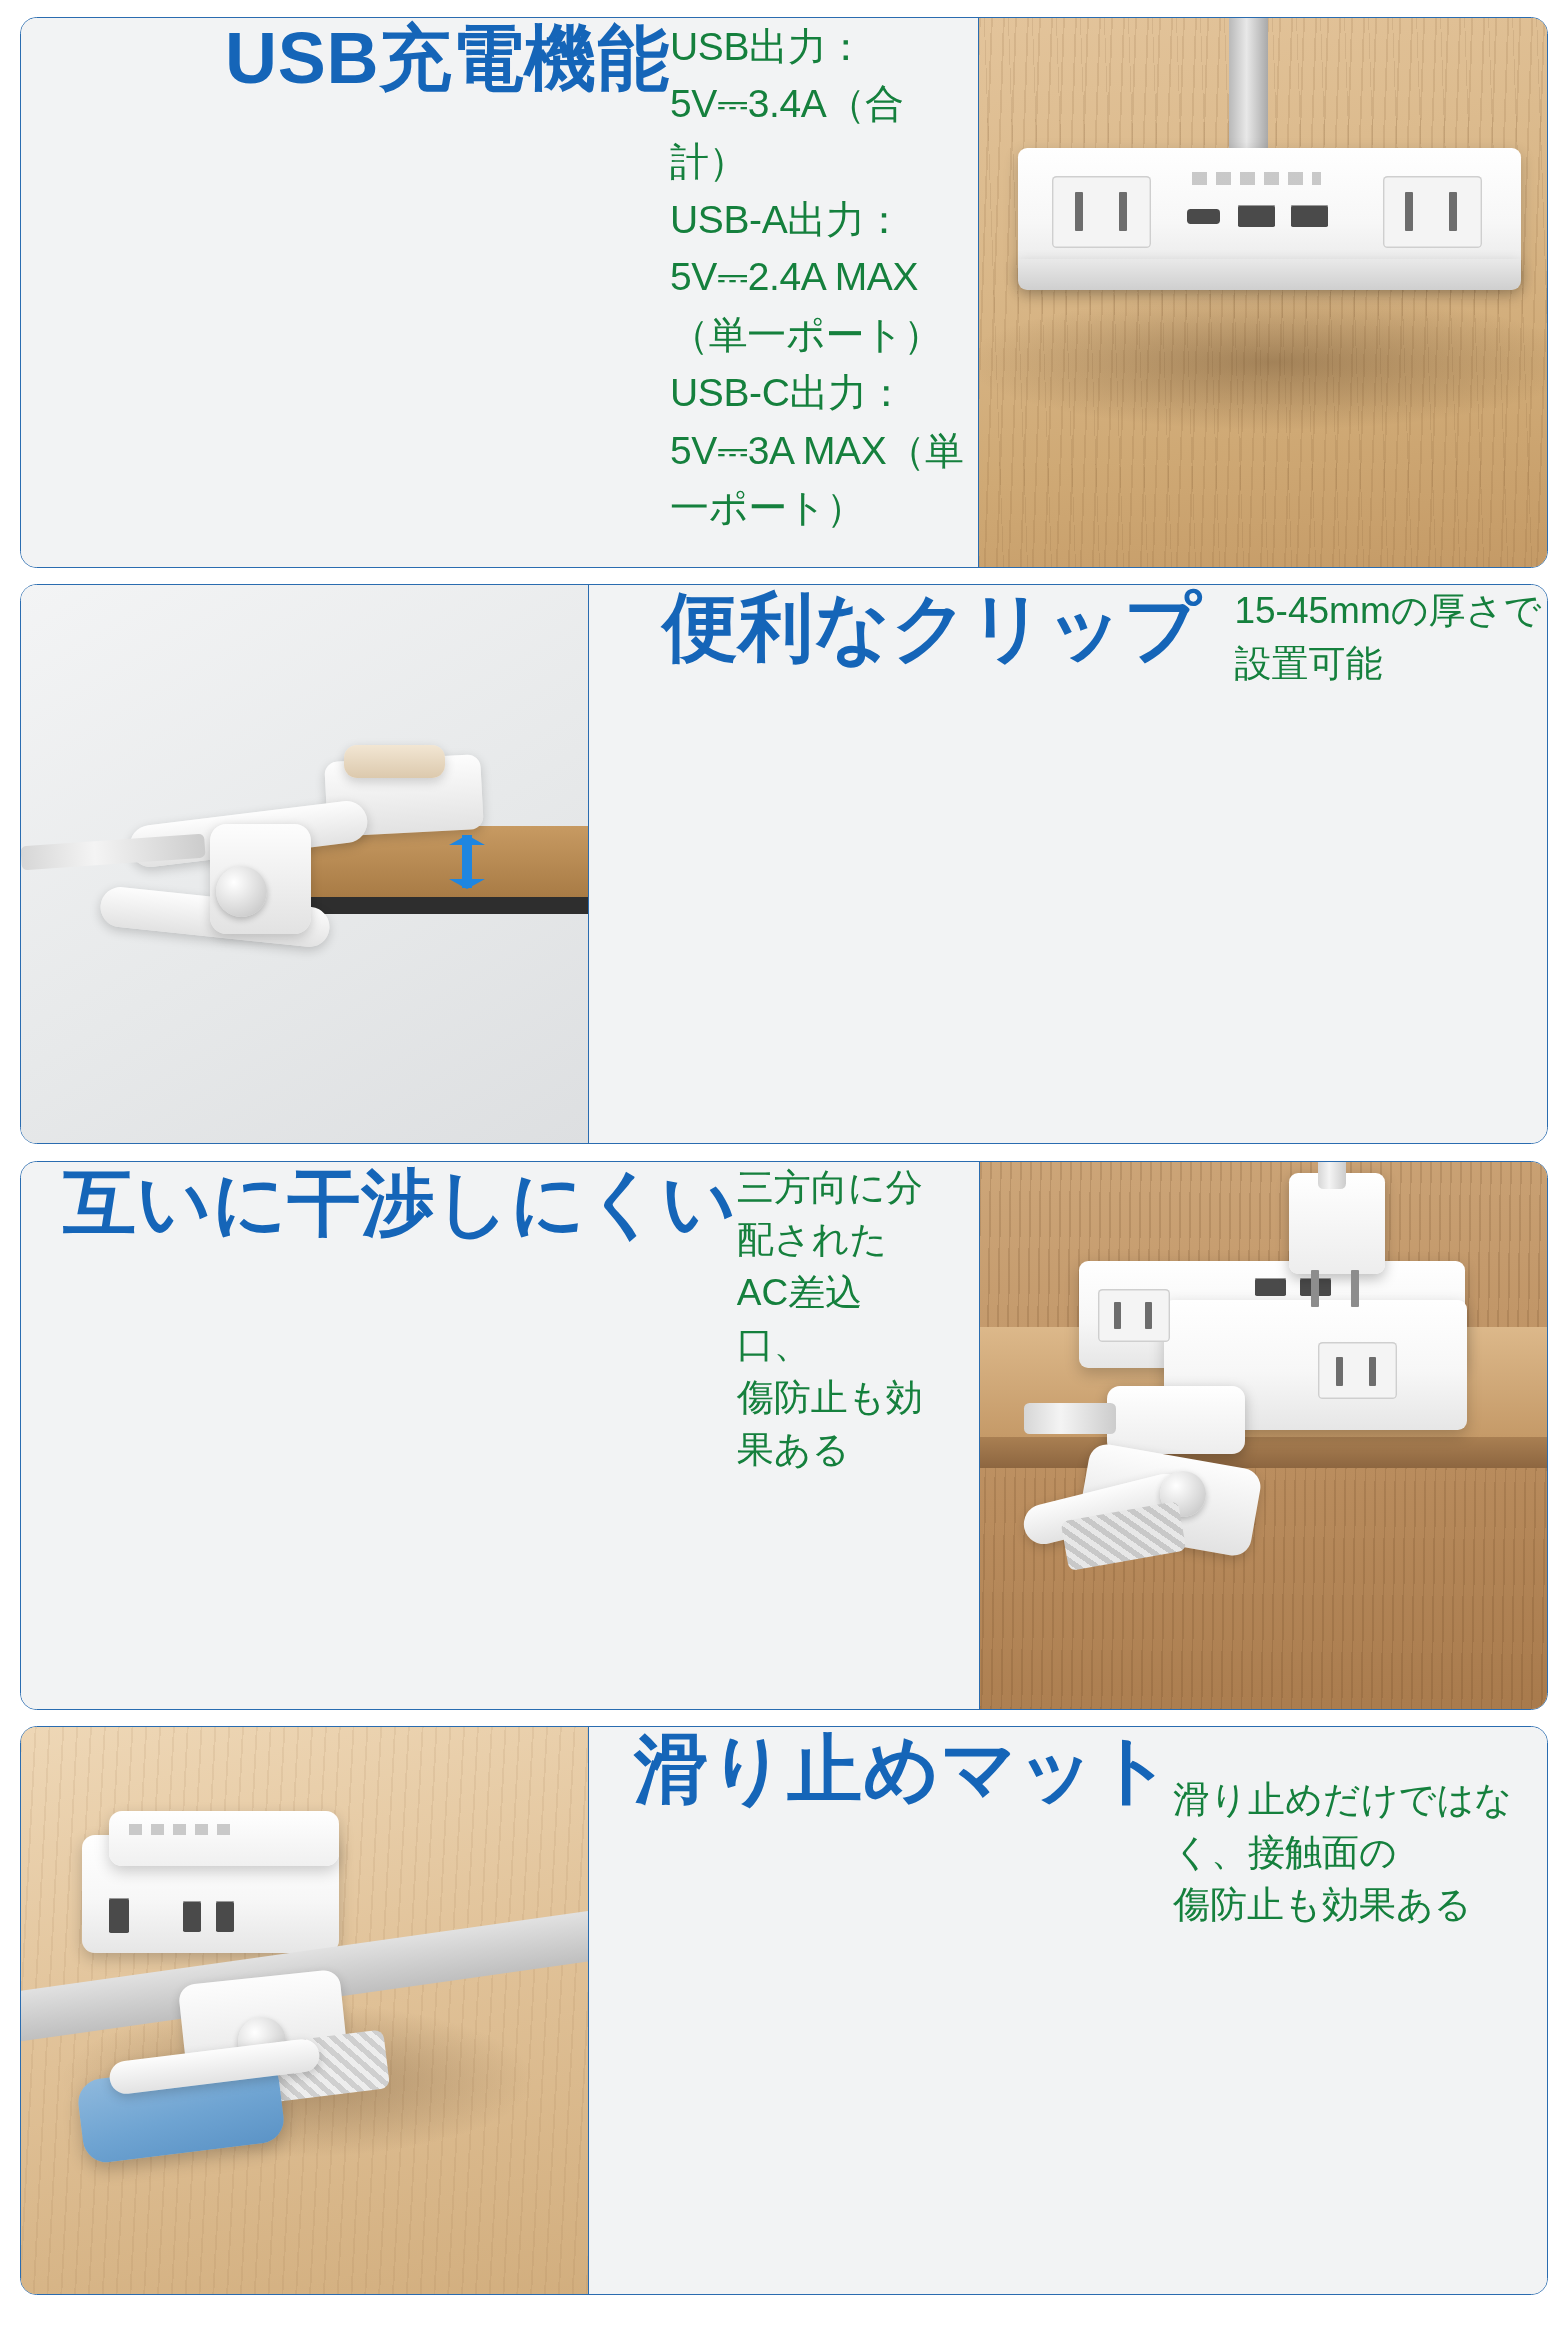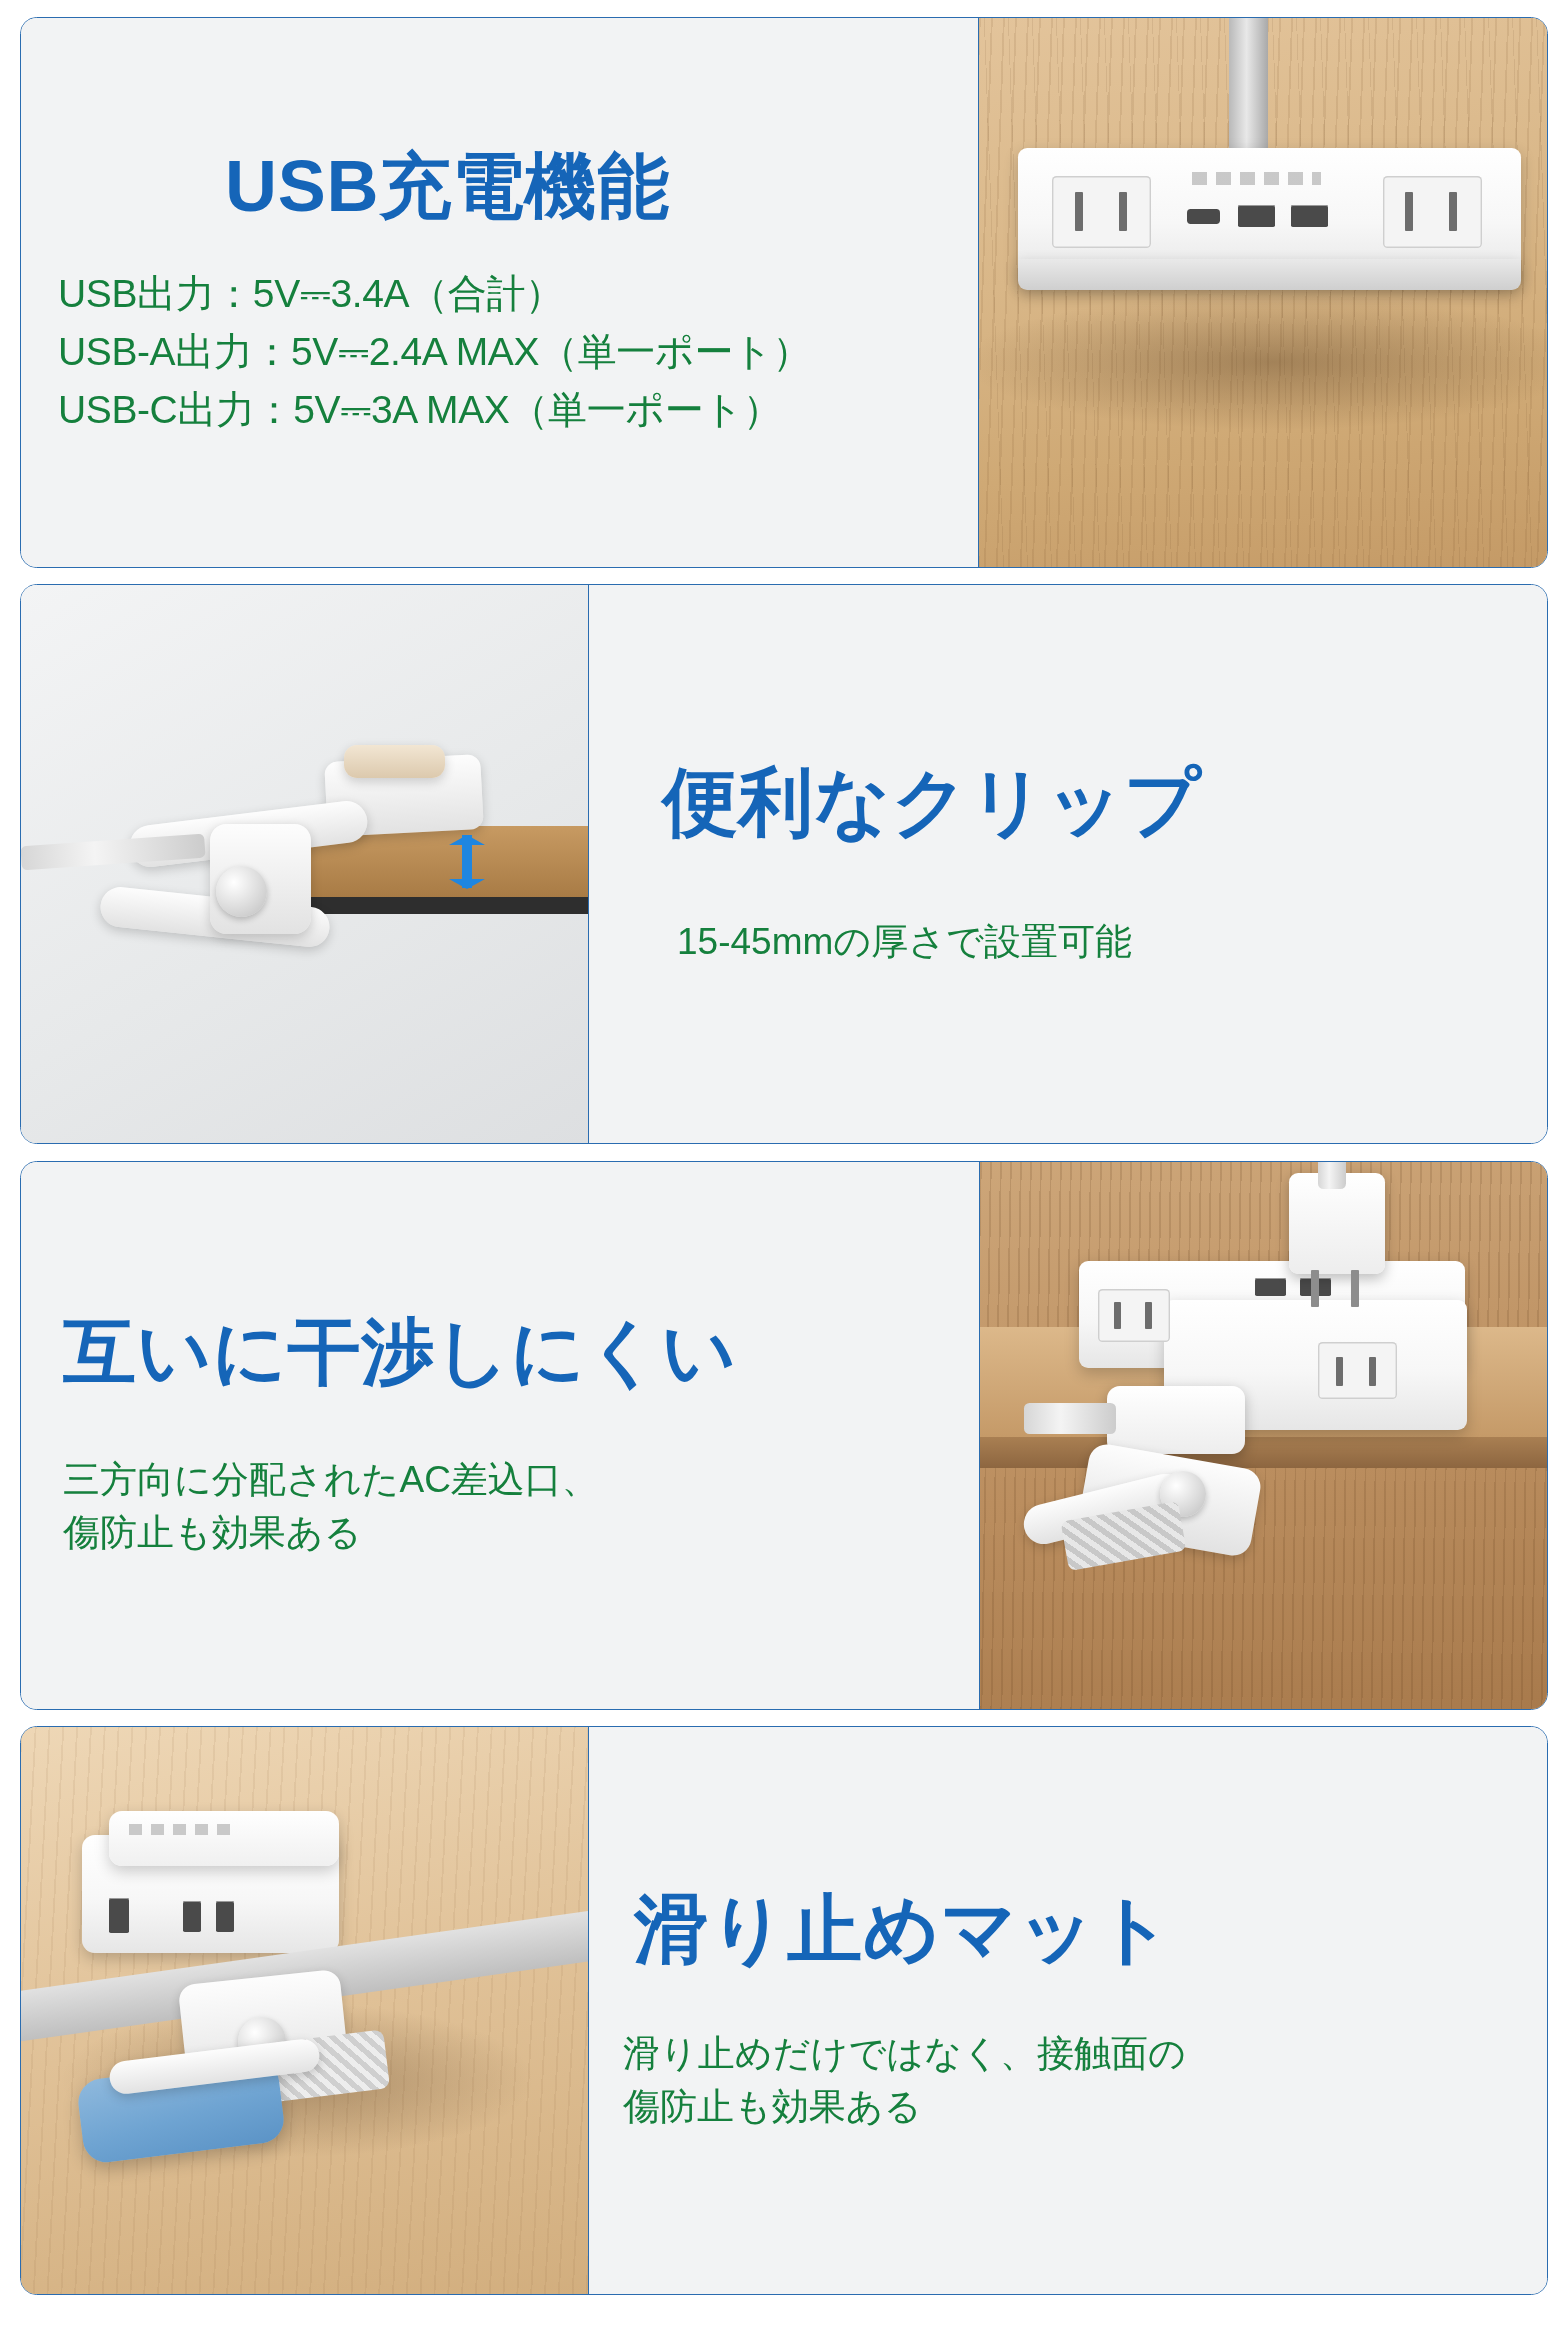--- a/index.html
+++ b/index.html
@@ -18,21 +18,21 @@
     border-radius:16.5px;
     background:#f2f3f4;
     overflow:hidden;
     display:flex;
     margin-bottom:16.5px;
   }
   .panel-text {
     position:relative;
     flex:1 1 auto;
     display:flex;
-    flex-direction:column;
+    flex-direction:row;
     justify-content:center;
     background:#f2f3f4;
   }
   .panel-photo {
     position:relative;
     flex:0 0 auto;
     overflow:hidden;
     background:#d9c3a2;
   }
   .panel-photo.left  { border-right:1.8px solid #2a6cb0; }
@@ -70,21 +70,21 @@
   #panel3 .panel-text { padding-left:42px; }
   #panel3 .headline { font-size:73px; margin:0 0 62px 0; }
   #panel3 .body-text { font-size:37px; }
   #panel3 .panel-photo { width:568px; }
 
   
   #panel4 { height:569px; margin-bottom:0; }
   #panel4 .panel-photo { width:568px; }
   #panel4 .panel-text { padding-left:34px; }
   #panel4 .headline { font-size:75px; margin:0 0 57px 11px; }
-  #panel4 .body-text { font-size:37px; }
+  #panel4 .body-text { font-size:37px;margin-top:47px; }
 
   
   .scene { position:absolute; inset:0; }
 
   
   .wood {
     position:absolute; inset:0;
     background:
       repeating-linear-gradient(92deg, rgba(120,80,40,.13) 0 1.8px, rgba(255,255,255,0) 1.8px 12px),
       repeating-linear-gradient(88deg, rgba(90,56,24,.10) 0 0.9px, rgba(255,255,255,0) 0.9px 24px),

